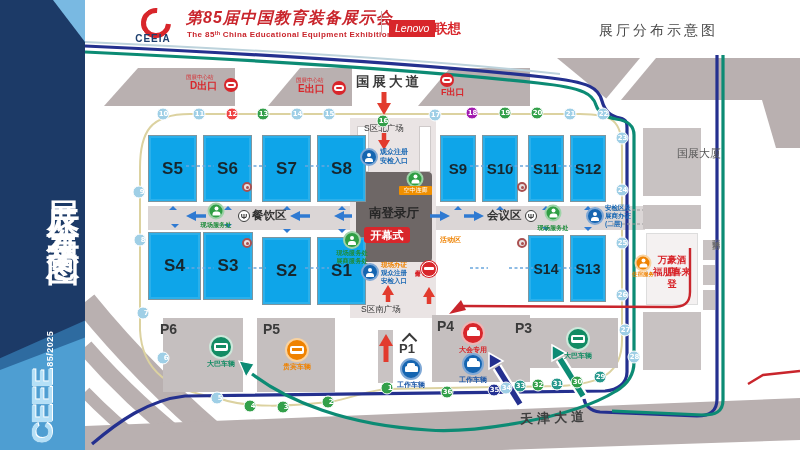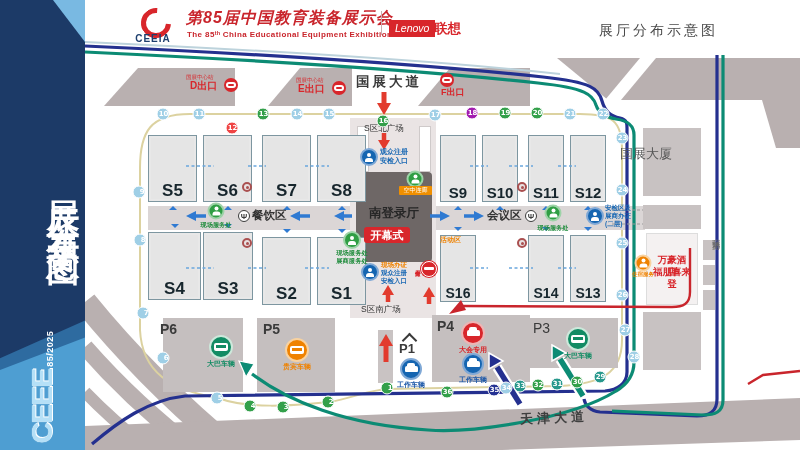--- a/index.html
+++ b/index.html
@@ -31,22 +31,22 @@
   .title-cn{position:absolute;left:186px;top:8px;font-size:16px;font-weight:bold;color:#c9252c;
     letter-spacing:1px;font-style:italic}
   .title-en{position:absolute;left:187px;top:30px;font-size:8px;font-weight:bold;color:#c9252c;letter-spacing:.4px}
   .hdiv{position:absolute;left:381px;top:11px;width:1px;height:24px;background:#c9aeb0}
   .lenovo-box{position:absolute;left:389px;top:20px;background:#d8262b;color:#fff;font-weight:normal;
     font-style:italic;font-size:10.5px;padding:2px 6px 3px}
   .lenovo-cn{position:absolute;left:434px;top:20px;font-size:13.5px;font-weight:bold;color:#d8262b}
   .page-title{position:absolute;left:599px;top:22px;font-size:14px;color:#4a4a4a;letter-spacing:3px}
   
   .blk{position:absolute}
-  .hall{position:absolute;background:#e5e5e5;border:1px solid #7d96a0;box-sizing:border-box;
-    display:flex;align-items:flex-end;justify-content:center;font-weight:bold;color:#17262d;
+  .hall{position:absolute;background:#0ea5e9;border:1px solid #7d96a0;box-sizing:border-box;
+    display:flex;align-items:center;justify-content:center;font-weight:bold;color:#17262d;
     font-size:17px;z-index:2;box-shadow:inset 0 0 0 2px rgba(255,255,255,.12)}
   .hall-t::after,.hall-b::after{content:"";position:absolute;left:50%;margin-left:-4px;
     border:4px solid transparent}
   .hall-t::after{bottom:-9px;border-bottom-color:#2f7ad2}
   .hall-b::after{top:-9px;border-top-color:#2f7ad2}
   
   .ic{position:absolute;border-radius:50%;display:flex;align-items:center;justify-content:center;
     transform:translate(-50%,-50%);box-sizing:border-box;z-index:4}
   .s17{width:17px;height:17px}.s18{width:18px;height:18px}.s22{width:22px;height:22px}.s24{width:24px;height:24px}
   .ic-blue{background:#1565b1;--bg:#1565b1;border:2px solid #7fa8d6}
@@ -156,23 +156,20 @@
     </div>
   <div class="hall hall-b" style="left:203px;top:232px;width:50px;height:68px">
       <span>S3</span>
     </div>
   <div class="hall hall-b" style="left:262px;top:237px;width:49px;height:68px">
       <span>S2</span>
     </div>
   <div class="hall hall-b" style="left:317px;top:237px;width:49px;height:68px">
       <span>S1</span>
     </div>
-  <div class="hall hall-b" style="left:440px;top:235px;width:36px;height:67px;font-size:14px">
-      <span>S16</span>
-    </div>
   <div class="hall hall-b" style="left:528px;top:235px;width:36px;height:67px;font-size:14px">
       <span>S14</span>
     </div>
   <div class="hall hall-b" style="left:570px;top:235px;width:36px;height:67px;font-size:14px">
       <span>S13</span>
     </div>
 
   <svg class="abs" style="left:0;top:0;z-index:3;pointer-events:none" width="800" height="450" viewBox="0 0 800 450" fill="none">
     <path d="M85,42 C260,50 430,60 560,74" stroke="#bdd3dc" stroke-width="2"></path>
     <g stroke="#24308f" stroke-width="3.2">
@@ -321,21 +318,21 @@
       <i class="gl-person"></i>
     </div>
   <div class="lbl z4" style="left:532px;top:224px;width:42px;text-align:center;font-size:6.2px;font-weight:bold;color:#1f8c3c">现场服务处</div>
   <div class="ic s18 ic-blue" style="left:595px;top:216px">
       <i class="gl-person"></i>
     </div>
   <div class="lbl z4" style="left:605px;top:204px;font-size:6.5px;font-weight:bold;color:#1b69b4">安检区及</div>
   <div class="lbl z4" style="left:605px;top:212px;font-size:6.5px;font-weight:bold;color:#1b69b4">展商办证</div>
   <div class="lbl z4" style="left:605px;top:220px;font-size:6.5px;font-weight:bold;color:#1b69b4">(二层)</div>
 
-  <div class="lbl z4" style="left:620px;top:147px;width:54px;font-size:13px;color:#555">国展大厦</div>
+  <div class="lbl z4" style="left:672px;top:147px;width:54px;text-align:center;font-size:11px;color:#555">国展大厦</div>
   <div class="lbl z4" style="left:655px;top:254px;width:34px;text-align:center;font-size:9.5px;font-weight:bold;color:#d8262b;white-space:normal;line-height:1.3">万豪酒店</div>
   <div class="lbl z4" style="left:652px;top:266px;width:40px;text-align:center;font-size:9.5px;font-weight:bold;color:#d8262b;white-space:normal;line-height:1.3">福朋喜来登</div>
   <div class="ic s17 ic-orange" style="left:643px;top:263px">
       <i class="gl-person"></i>
     </div>
   <div class="lbl z4" style="left:629px;top:271px;width:28px;text-align:center;font-size:5.5px;font-weight:bold;color:#ef8200">住宿服务</div>
 
   <div class="lbl z4" style="left:160px;top:321px;font-size:14px;font-weight:bold;color:#3a3a3a">P6</div>
   <div class="ic s24 ic-teal" style="left:221px;top:347px">
       <i class="gl-bus"></i>
@@ -351,21 +348,21 @@
   <div class="lbl z4" style="left:437px;top:318px;font-size:14px;font-weight:bold;color:#3a3a3a">P4</div>
   <div class="ic s24 ic-red" style="left:473px;top:333px">
       <i class="gl-car"></i>
     </div>
   <div class="lbl z4" style="left:451px;top:346px;width:44px;text-align:center;font-size:7px;font-weight:bold;color:#d8262b">大会专用</div>
   <div class="ic s22 ic-blue" style="left:473px;top:364px">
       <i class="gl-car"></i>
     </div>
   <div class="lbl z4" style="left:451px;top:376px;width:44px;text-align:center;font-size:7px;font-weight:bold;color:#1b57a8">工作车辆</div>
 
-  <div class="lbl z4" style="left:533px;top:320px;font-size:14px;font-weight:normal;color:#3a3a3a">P3</div>
+  <div class="lbl z4" style="left:515px;top:320px;font-size:14px;font-weight:bold;color:#3a3a3a">P3</div>
   <div class="ic s24 ic-teal" style="left:578px;top:339px">
       <i class="gl-bus"></i>
     </div>
   <div class="lbl z4" style="left:556px;top:352px;width:44px;text-align:center;font-size:7px;font-weight:bold;color:#128c64">大巴车辆</div>
 
   <div class="hat" style="left:404px;top:335px"></div>
   <div class="lbl z4" style="left:399px;top:342px;font-size:13px;font-weight:bold;color:#3a3a3a">P1</div>
   <div class="ic s22 ic-blue" style="left:411px;top:369px">
       <i class="gl-car"></i>
     </div>
@@ -381,21 +378,21 @@
       <div class="stop" style="left: 328px; top: 402px; background: rgb(51, 160, 74);">2</div>
       <div class="stop" style="left: 283px; top: 407px; background: rgb(51, 160, 74);">3</div>
       <div class="stop" style="left: 250px; top: 406px; background: rgb(51, 160, 74);">4</div>
       <div class="stop" style="left: 217px; top: 398px; background: rgb(159, 207, 230);">5</div>
       <div class="stop" style="left: 163px; top: 358px; background: rgb(159, 207, 230);">6</div>
       <div class="stop" style="left: 143px; top: 313px; background: rgb(159, 207, 230);">7</div>
       <div class="stop" style="left: 140px; top: 240px; background: rgb(159, 207, 230);">8</div>
       <div class="stop" style="left: 139px; top: 192px; background: rgb(159, 207, 230);">9</div>
       <div class="stop" style="left: 163px; top: 114px; background: rgb(159, 207, 230);">10</div>
       <div class="stop" style="left: 199px; top: 114px; background: rgb(159, 207, 230);">11</div>
-      <div class="stop" style="left: 232px; top: 128px; background: #ef4444;">12</div>
+      <div class="stop" style="left: 232px; top: 114px; background: #ef4444;">12</div>
       <div class="stop" style="left: 263px; top: 114px; background: rgb(51, 160, 74);">13</div>
       <div class="stop" style="left: 297px; top: 114px; background: rgb(159, 207, 230);">14</div>
       <div class="stop" style="left: 329px; top: 114px; background: rgb(159, 207, 230);">15</div>
       <div class="stop" style="left: 383px; top: 121px; background: rgb(51, 160, 74);">16</div>
       <div class="stop" style="left: 435px; top: 115px; background: rgb(159, 207, 230);">17</div>
       <div class="stop" style="left: 472px; top: 113px; background: #a21caf;">18</div>
       <div class="stop" style="left: 505px; top: 113px; background: rgb(51, 160, 74);">19</div>
       <div class="stop" style="left: 537px; top: 113px; background: rgb(51, 160, 74);">20</div>
       <div class="stop" style="left: 570px; top: 114px; background: rgb(159, 207, 230);">21</div>
       <div class="stop" style="left: 603px; top: 114px; background: rgb(159, 207, 230);">22</div>

